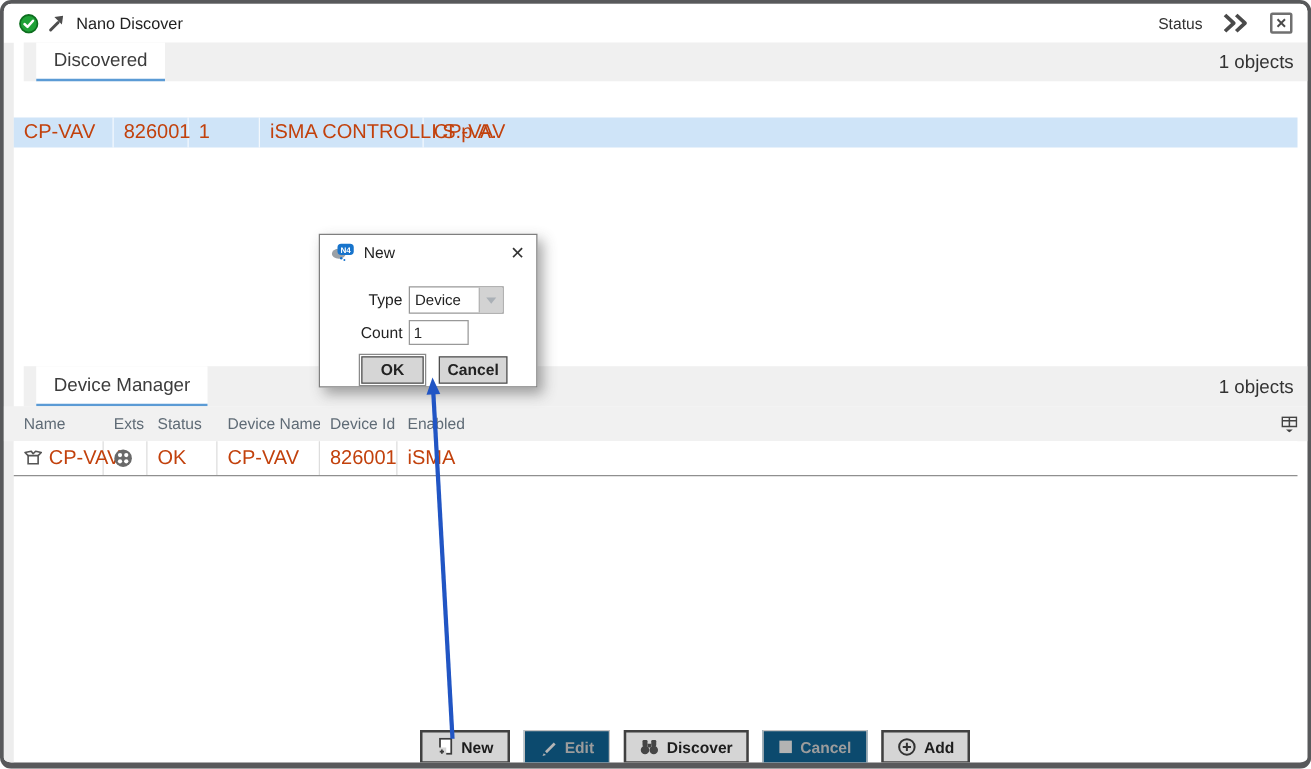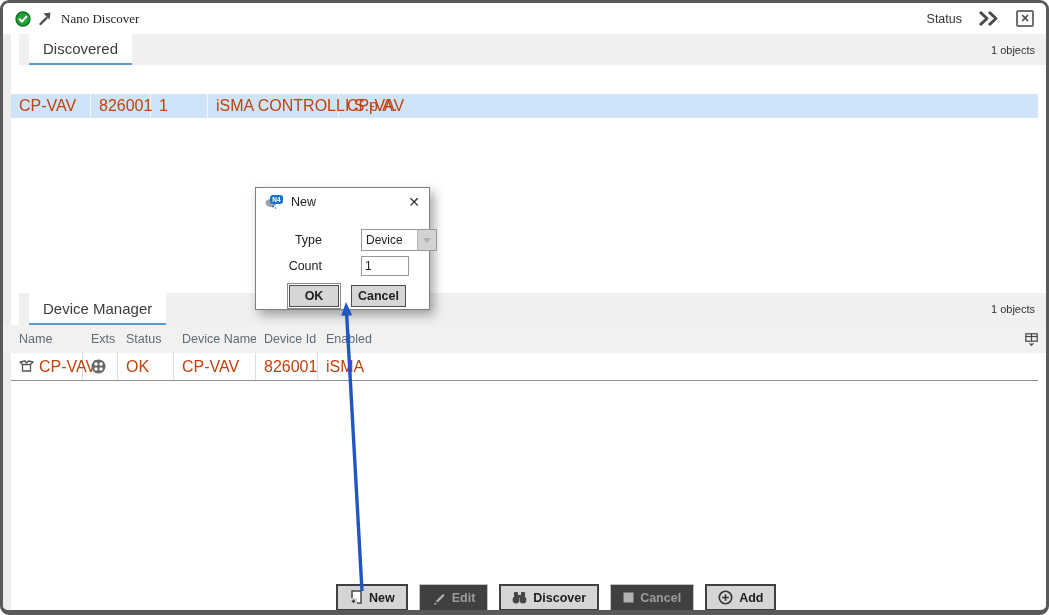--- a/index.html
+++ b/index.html
@@ -13,55 +13,55 @@
   html,body{background:#fff;}
   .window{
     position:relative;width:1049px;height:615px;
     border:3px solid #58595b;border-bottom-width:5px;border-radius:9px;
     background:#fff;overflow:hidden;
   }
   
   .gutter{position:absolute;left:0;top:31px;bottom:0;width:8px;background:#ededed;}
   
   .titlebar{position:absolute;left:0;top:0;right:0;height:31px;display:flex;align-items:center;padding:0 12px;background:#fff;}
-  .titlebar .title{font-size:13px;color:#222;margin-left:8px;font-family:Liberation Serif, serif;}
+  .titlebar .title{font-size:13px;color:#222;margin-left:8px;}
   .titlebar .spacer{flex:1;}
   .status-text{font-size:12.5px;color:#333;margin-right:14px;}
   .icon-inline{display:inline-flex;align-items:center;justify-content:center;}
   .close-box{width:18px;height:17px;border:2px solid #707070;border-radius:2px;display:flex;align-items:center;justify-content:center;font-size:11px;font-weight:bold;color:#4a4a4a;margin-left:16px;cursor:default;background:#fff;}
   
   .tabstrip{position:absolute;left:0;right:0;height:31px;background:var(--tab-strip);margin-left:16px;}
   .tab{position:absolute;left:10px;top:0;height:100%;background:#fff;border-bottom:2px solid var(--accent-blue);display:flex;align-items:center;padding:0 14px;font-size:15px;color:#3c3c3c;}
-  .objects{position:absolute;right:11px;top:0;height:100%;display:flex;align-items:center;font-size:11px;color:#333;}
+  .objects{position:absolute;right:11px;top:0;height:100%;display:flex;align-items:center;font-size:15px;color:#333;}
   #disc-strip{top:31px;}
   #dm-strip{top:290px;height:32px;}
   
   .thead{position:absolute;left:0;right:0;background:var(--header-bg);display:grid;align-items:center;padding-left:8px;color:#5f6b76;font-size:12.5px;}
   .thead .th{padding-left:8px;white-space:nowrap;overflow:hidden;}
   #disc-head{top:62px;height:29px;grid-template-columns:80px 60px 57px 131px 1fr;}
   #dm-head{top:322px;height:28px;grid-template-columns:72px 35px 56px 82px 62px 1fr;}
   .colchooser{position:absolute;right:7px;top:50%;transform:translateY(-50%);width:16px;height:16px;display:flex;align-items:center;justify-content:center;}
   
   .trow{position:absolute;left:8px;right:8px;display:grid;align-items:center;font-size:16px;color:#c2410c;}
   #disc-row{top:91px;height:24px;background:var(--row-highlight);grid-template-columns:80px 60px 57px 131px 1fr;}
   #disc-row .td{padding-left:8px;height:100%;display:flex;align-items:center;border-right:1px solid rgba(255,255,255,.75);white-space:nowrap;}
   #disc-row .td:last-child{border-right:none;}
   #dm-row{top:350px;height:28px;background:#fff;border-bottom:1px solid #8f8f8f;grid-template-columns:72px 35px 56px 82px 62px 1fr;}
   #dm-row .td{padding-left:8px;height:100%;display:flex;align-items:center;gap:5px;border-right:1px solid #ddd;white-space:nowrap;}
   #dm-row .td:last-child{border-right:none;}
   
   .button-bar{position:absolute;left:333px;top:581px;display:flex;gap:11px;}
   .btn{display:inline-flex;align-items:center;gap:6px;height:27px;padding:0 11px;background:#d5d5d5;border:2px solid #404040;font-size:12.5px;font-weight:bold;color:#1d1d1d;cursor:pointer;}
-  .btn.disabled{background:#404040;border:1px solid #c2c2c2;color:#9c9c9c;cursor:default;padding:0 12px;}
+  .btn.disabled{background:#0c4a6e;border:1px solid #c2c2c2;color:#9c9c9c;cursor:default;padding:0 12px;}
   
   .dialog{position:absolute;left:252px;top:184px;width:175px;height:123px;background:#fff;border:1px solid #7f7f7f;box-shadow:4px 5px 10px rgba(60,60,60,.45);z-index:40;}
   .dialog-title{display:flex;align-items:center;height:27px;padding:0 9px;gap:7px;}
   .dialog-title .dtext{font-size:12.5px;color:#222;}
   .dialog-close{margin-left:auto;font-size:14px;color:#333;cursor:pointer;line-height:1;}
-  .drow{position:absolute;display:flex;align-items:center;gap:34px;}
+  .drow{position:absolute;display:flex;align-items:center;}
   .dlabel{display:inline-block;width:52px;text-align:right;font-size:12.5px;color:#222;margin-right:5px;}
   .drow-type{top:41px;left:14px;}
   .drow-count{top:68px;left:14px;}
   .dropdown{display:flex;width:76px;height:22px;border:1px solid #999;background:#fff;}
   .dd-text{flex:1;font-size:12px;color:#222;padding:3px 0 0 4px;}
   .dd-btn{width:19px;background:#d3d3d3;border-left:1px solid #b5b5b5;display:flex;align-items:center;justify-content:center;}
   .dd-arrow{width:0;height:0;border-left:4px solid transparent;border-right:4px solid transparent;border-top:5px solid #aab0b6;}
   .count-input{width:48px;height:20px;border:1px solid #999;font-size:12px;color:#222;padding:0 3px;}
   .dbtn{position:absolute;top:97px;height:22px;background:#d6d6d6;border:1px solid #4e4e4e;font-size:12.5px;font-weight:bold;color:#222;cursor:pointer;}
   .dbtn-ok{left:33px;width:50px;outline:1px solid #8a8a8a;outline-offset:1px;}

